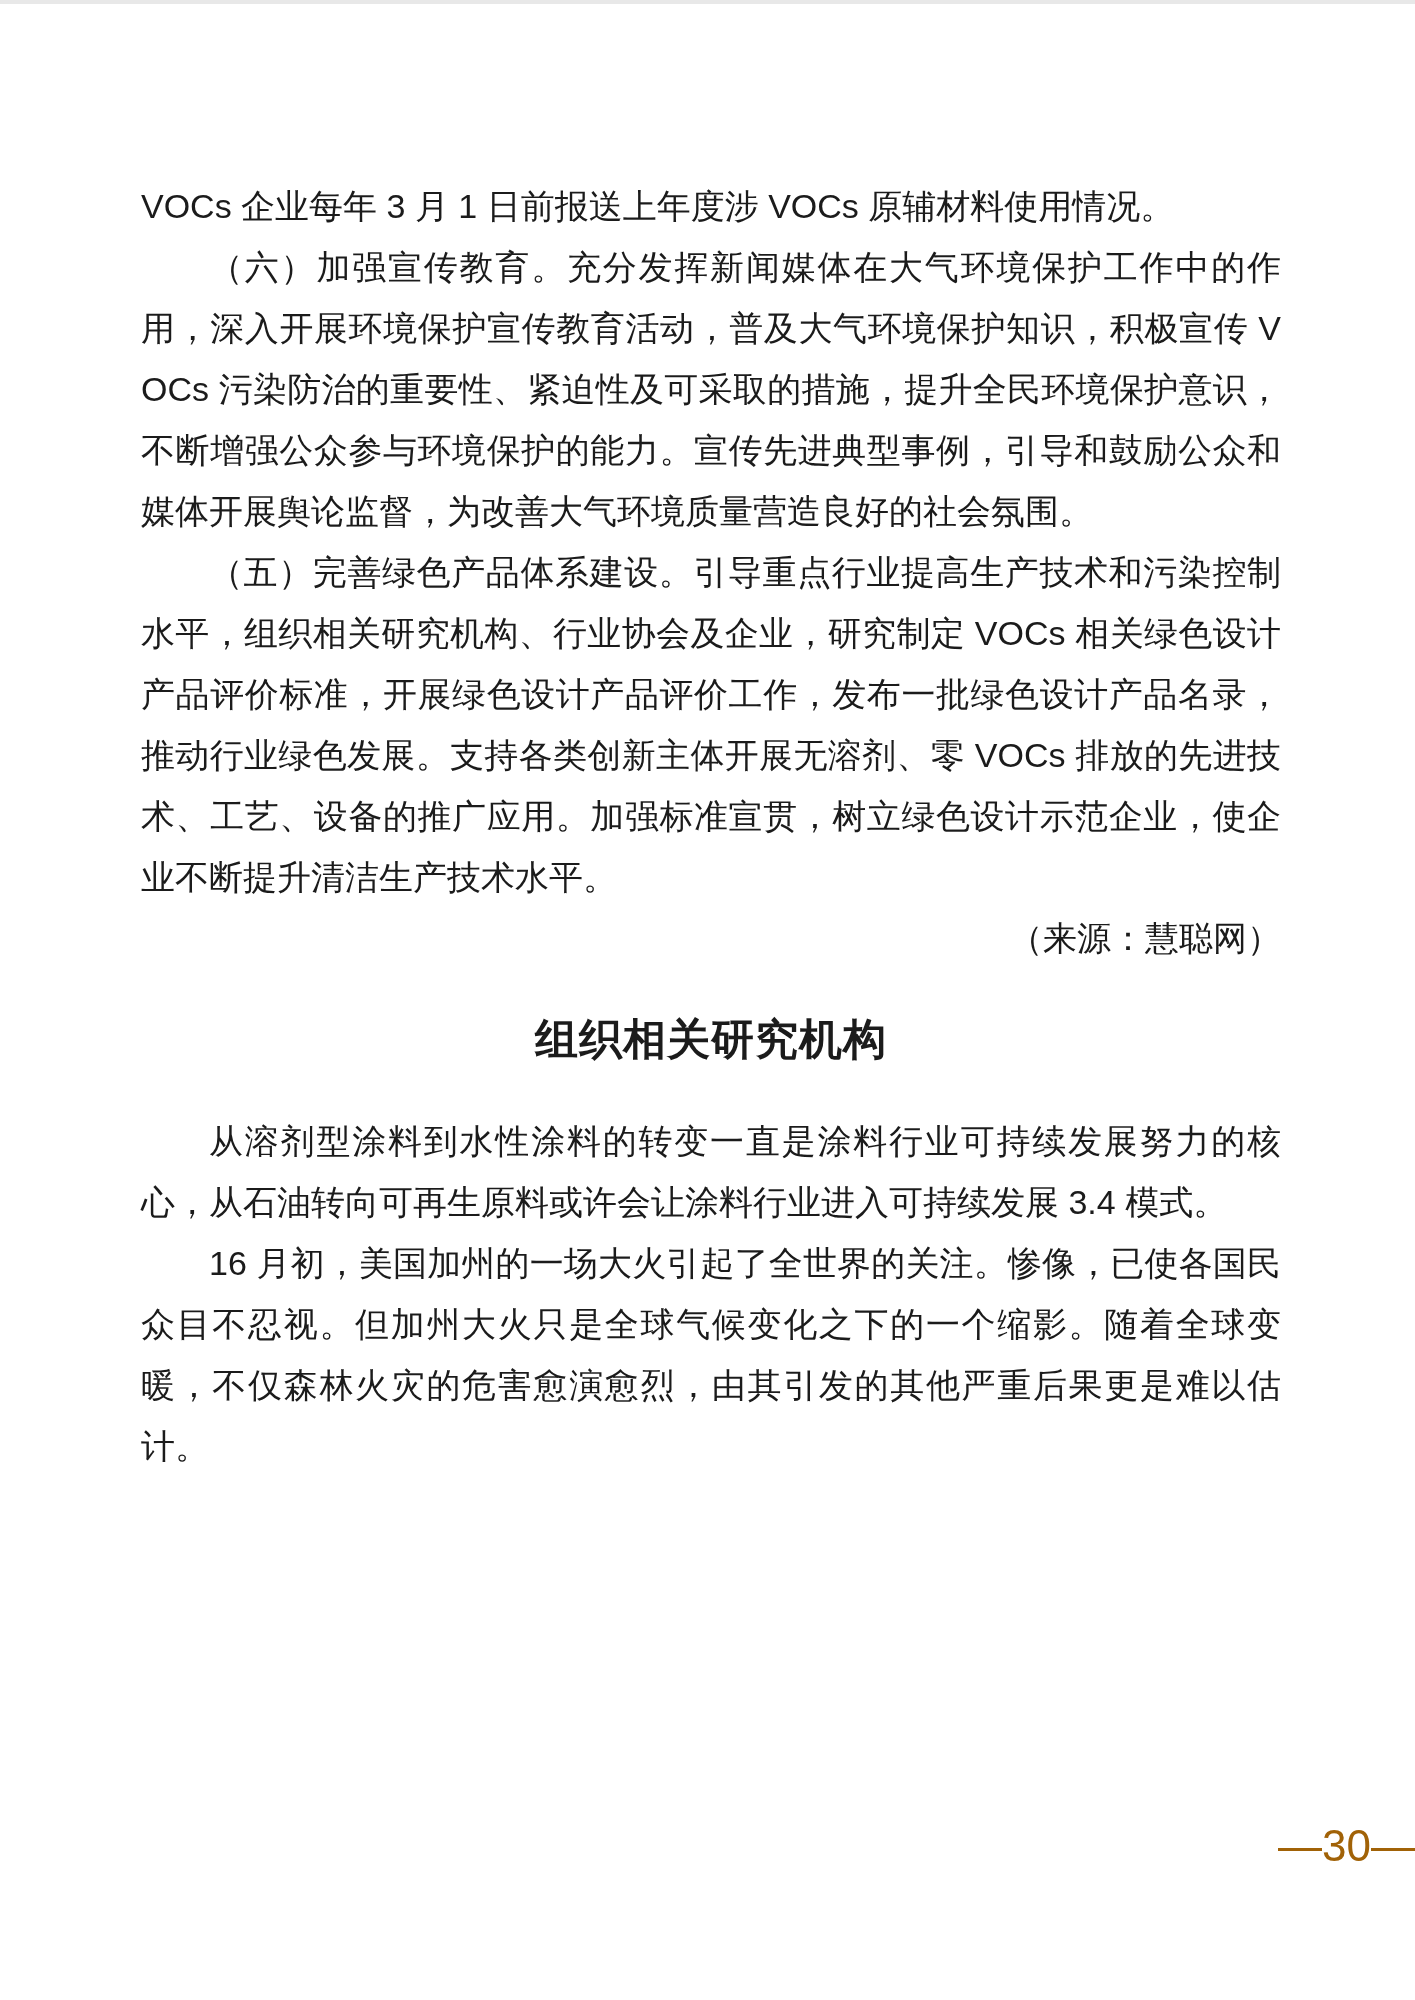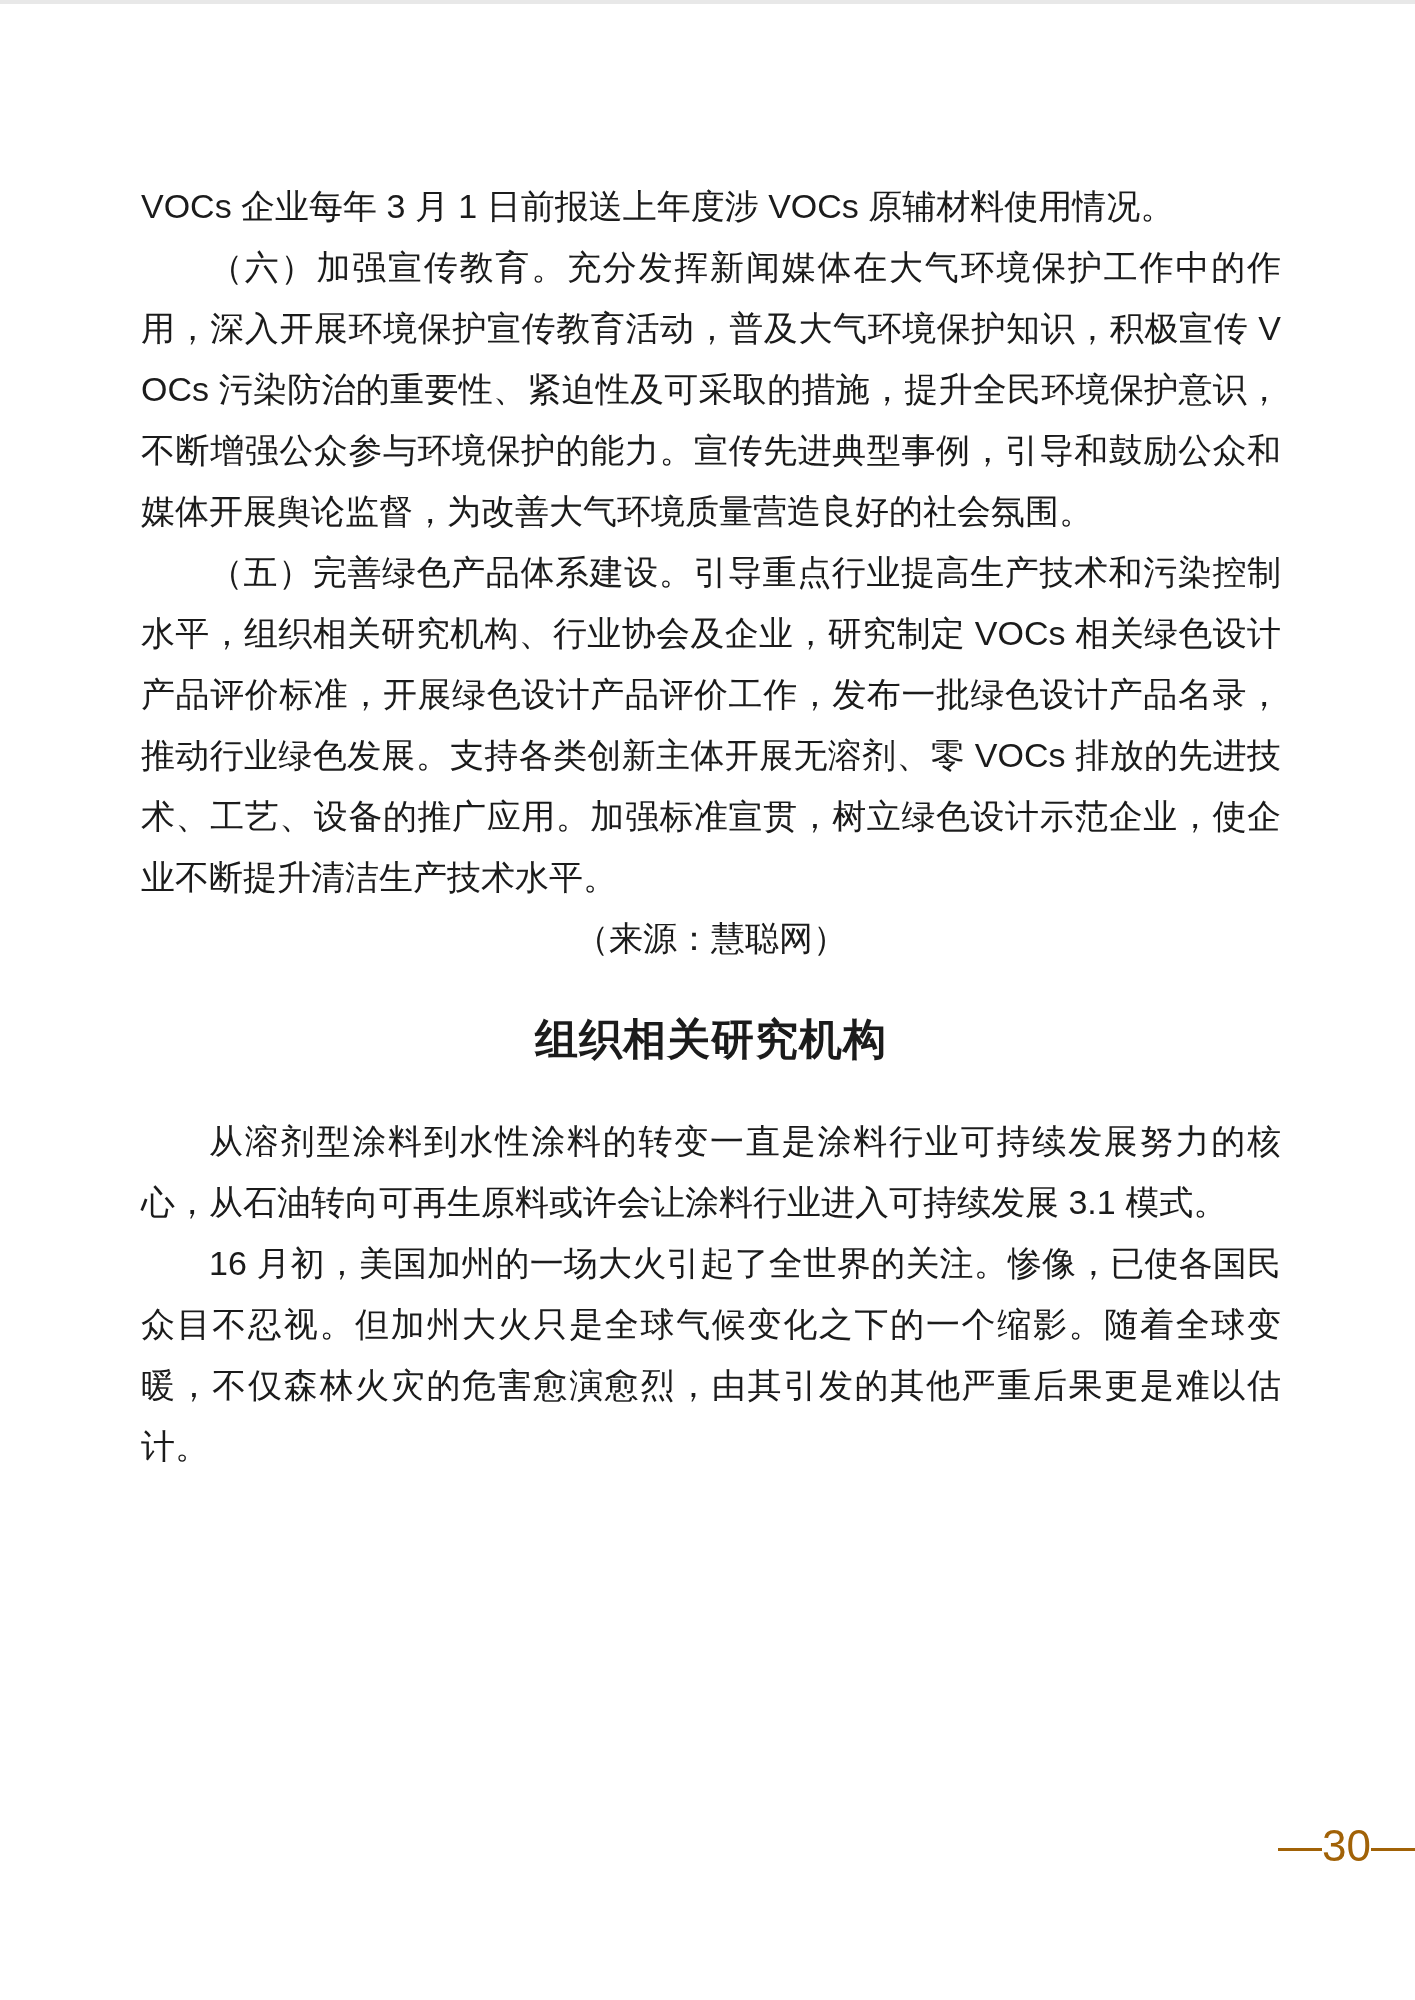--- a/index.html
+++ b/index.html
@@ -27,21 +27,21 @@
     text-align: justify;
   }
   .content p {
     margin: 0;
     word-break: break-all;
   }
   .content p.indent {
     text-indent: 2em;
   }
   .source-line {
-    text-align: center;
+    text-align: right;
     text-indent: 0;
     margin-top: 2px;
   }
   .section-heading {
     margin: 44px 0 46px 0;
     text-align: center;
     font-weight: bold;
     font-size: 43px;
     line-height: 52px;
     letter-spacing: 1px;
@@ -67,20 +67,20 @@
     <p>VOCs 企业每年 3 月 1 日前报送上年度涉 VOCs 原辅材料使用情况。</p>
 
     <p class="indent">（六）加强宣传教育。充分发挥新闻媒体在大气环境保护工作中的作用，深入开展环境保护宣传教育活动，普及大气环境保护知识，积极宣传 VOCs 污染防治的重要性、紧迫性及可采取的措施，提升全民环境保护意识，不断增强公众参与环境保护的能力。宣传先进典型事例，引导和鼓励公众和媒体开展舆论监督，为改善大气环境质量营造良好的社会氛围。</p>
 
     <p class="indent">（五）完善绿色产品体系建设。引导重点行业提高生产技术和污染控制水平，组织相关研究机构、行业协会及企业，研究制定 VOCs 相关绿色设计产品评价标准，开展绿色设计产品评价工作，发布一批绿色设计产品名录，推动行业绿色发展。支持各类创新主体开展无溶剂、零 VOCs 排放的先进技术、工艺、设备的推广应用。加强标准宣贯，树立绿色设计示范企业，使企业不断提升清洁生产技术水平。</p>
 
     <p class="source-line">（来源：慧聪网）</p>
 
     <h1 class="section-heading">组织相关研究机构</h1>
 
-    <p class="indent">从溶剂型涂料到水性涂料的转变一直是涂料行业可持续发展努力的核心，从石油转向可再生原料或许会让涂料行业进入可持续发展 3.1 模式。</p>
+    <p class="indent">从溶剂型涂料到水性涂料的转变一直是涂料行业可持续发展努力的核心，从石油转向可再生原料或许会让涂料行业进入可持续发展 3.4 模式。</p>
 
     <p class="indent">16 月初，美国加州的一场大火引起了全世界的关注。惨像，已使各国民众目不忍视。但加州大火只是全球气候变化之下的一个缩影。随着全球变暖，不仅森林火灾的危害愈演愈烈，由其引发的其他严重后果更是难以估计。</p>
 
   </div>
 
   <div class="page-number">—30—</div>
 </div>
 
 </body></html>

